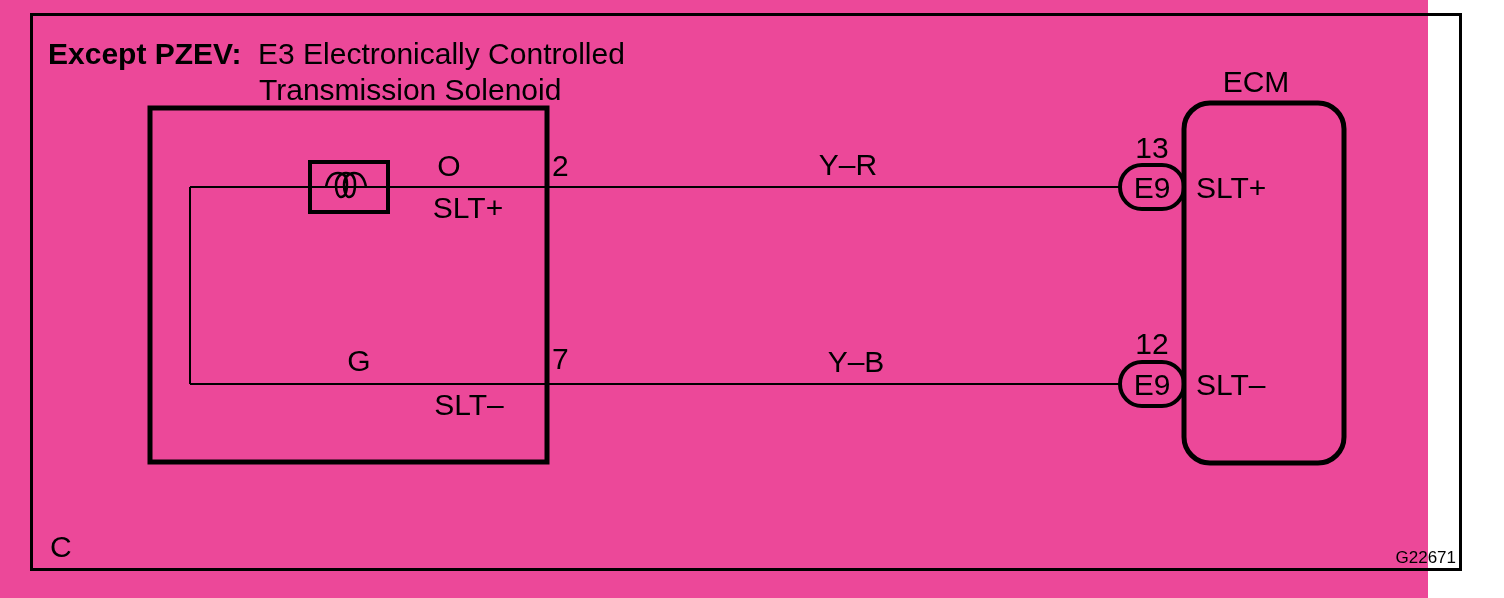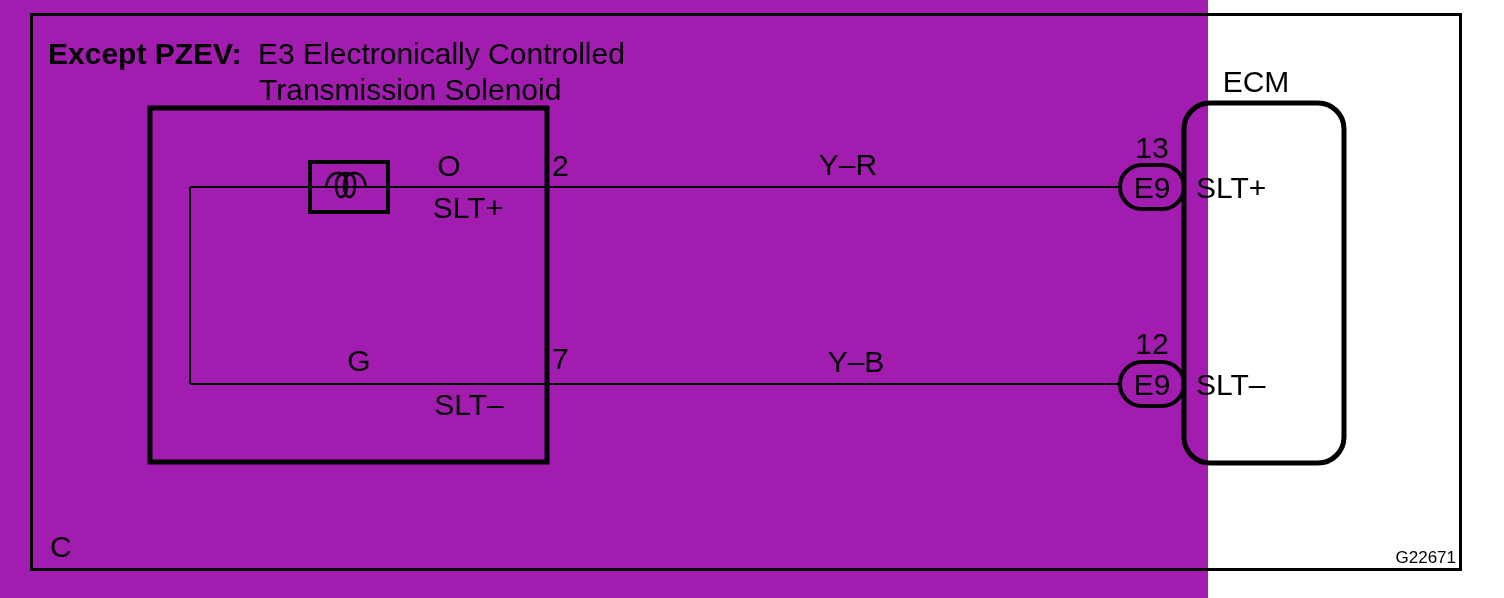--- a/index.html
+++ b/index.html
@@ -5,23 +5,23 @@
   html, body {
     margin: 0;
     padding: 0;
     background: #ffffff;
     width: 1504px;
     height: 598px;
     font-family: "Liberation Sans", sans-serif;
   }
   .page {
     position: relative;
-    width: 1208px;
+    width: 1428px;
     height: 598px;
-    background: #a21caf;
+    background: #ec4899;
   }
   svg { display: block; }
   .shape {
     fill: none;
     stroke: #000000;
   }
   text {
     fill: #000000;
     font-family: "Liberation Sans", sans-serif;
     font-size: 30px;

